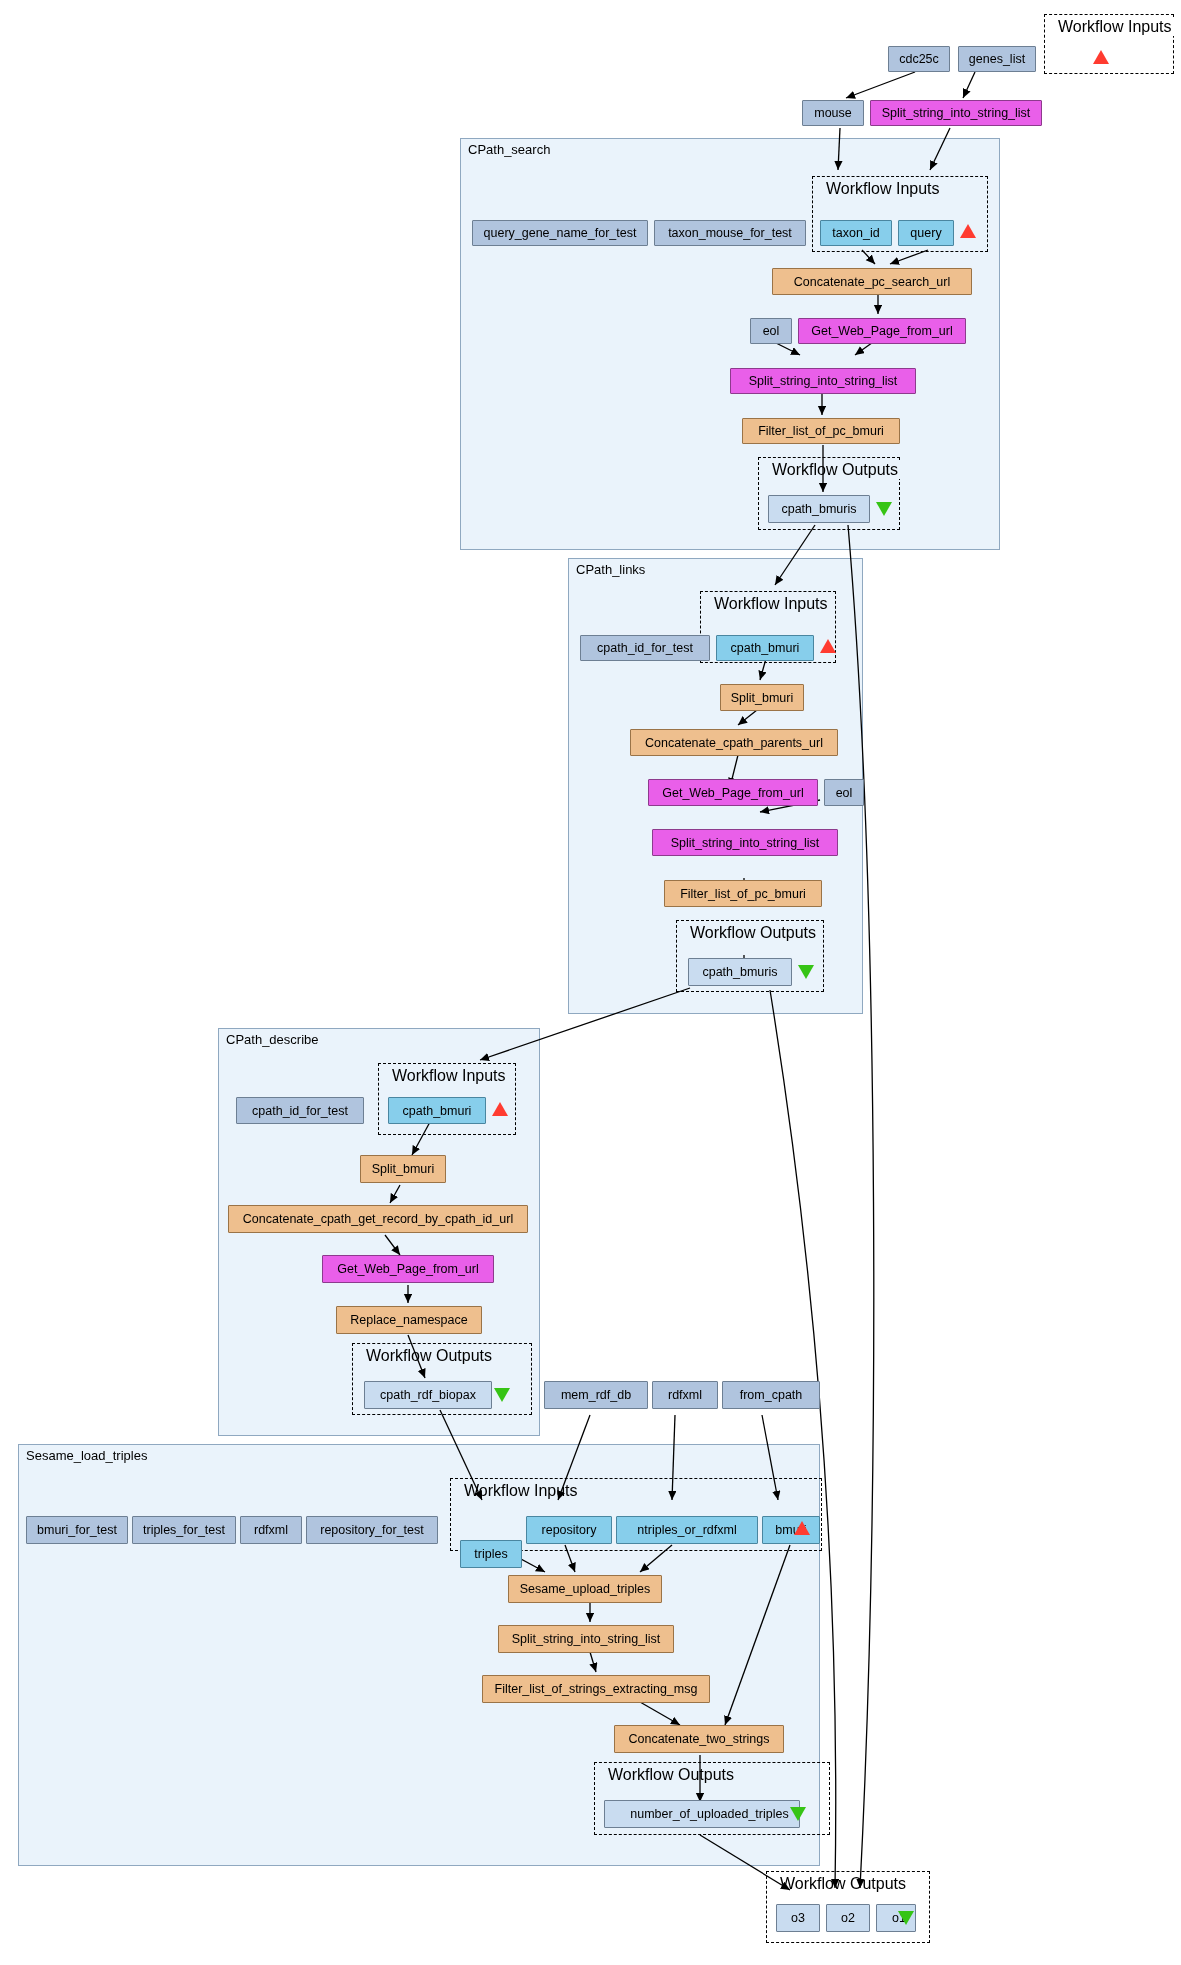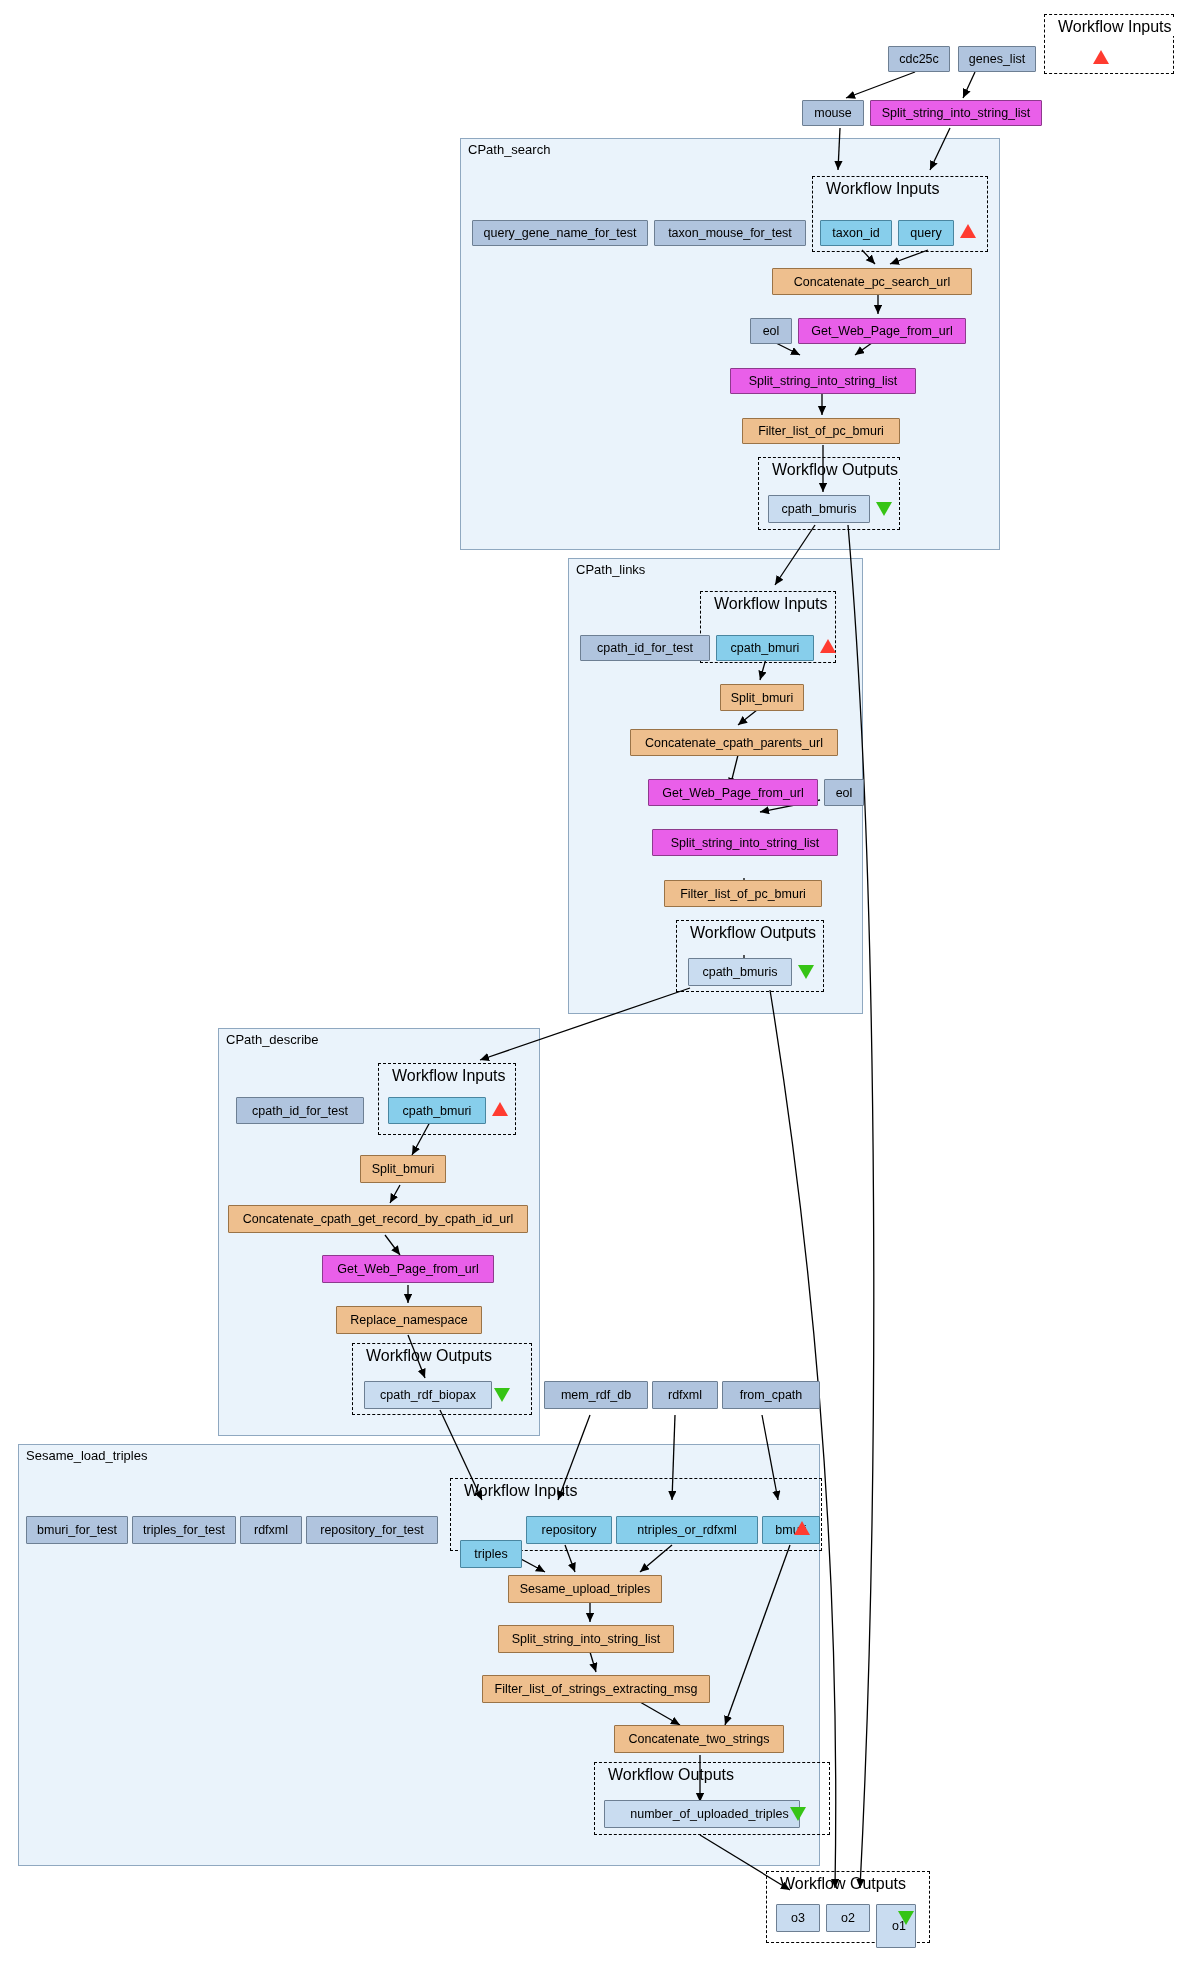--- a/index.html
+++ b/index.html
@@ -188,16 +188,16 @@
 
   <div class="node n-tan" style="left:508px;top:1575px;width:154px;height:28px;">Sesame_upload_triples</div>
   <div class="node n-tan" style="left:498px;top:1625px;width:176px;height:28px;">Split_string_into_string_list</div>
   <div class="node n-tan" style="left:482px;top:1675px;width:228px;height:28px;">Filter_list_of_strings_extracting_msg</div>
   <div class="node n-tan" style="left:614px;top:1725px;width:170px;height:28px;">Concatenate_two_strings</div>
   <div class="node n-light" style="left:604px;top:1800px;width:196px;height:28px;padding-left:15px;">number_of_uploaded_triples</div>
   <div class="tri tri-down" style="left:790px;top:1807px;"></div>
 
   <div class="node n-light" style="left:776px;top:1904px;width:44px;height:28px;">o3</div>
   <div class="node n-light" style="left:826px;top:1904px;width:44px;height:28px;">o2</div>
-  <div class="node n-light" style="left:876px;top:1904px;width:40px;height:44px;padding-left:6px;">o1</div>
+  <div class="node n-light" style="left:876px;top:1904px;width:40px;height:28px;padding-left:6px;">o1</div>
   <div class="tri tri-down" style="left:898px;top:1911px;"></div>
 
 </div>
 
 </body></html>

